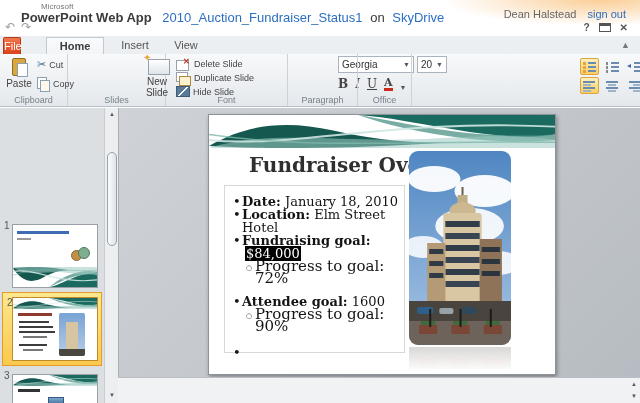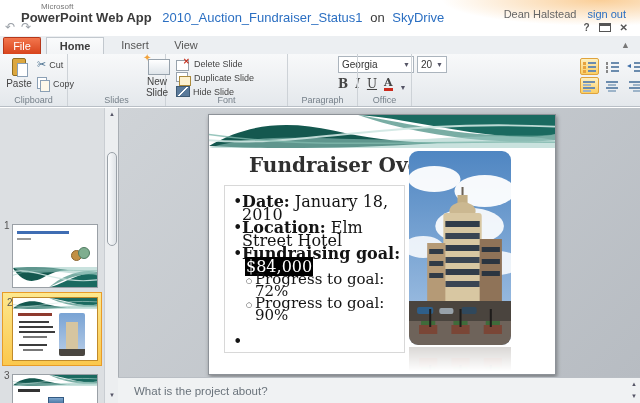--- a/index.html
+++ b/index.html
@@ -22,21 +22,21 @@
   .winctrl { position:absolute; right:12px; top:22px; display:flex; gap:9px; align-items:center; }
   .winctrl .wbtn { font-size:10px; color:#555; line-height:11px; font-weight:bold; }
   .restore-box { width:12px; height:9px; border:1px solid #555; position:relative; background:#fff; }
   .restore-box::before { content:""; position:absolute; left:0; top:0; width:100%; height:2px; background:#555; }
   .undoredo { position:absolute; left:5px; top:21px; display:flex; gap:6px; }
   .undoredo span { font-size:12px; color:#9aa0a7; line-height:12px; }
 
   
   .tabsrow { position:absolute; left:0; top:36px; width:640px; height:18px; background:#eceff2; }
   .tab { position:absolute; top:1px; height:17px; font-size:11px; color:#555; text-align:center; line-height:17px; }
-  .tab.file { left:3px; width:38px; color:#fff; background:linear-gradient(#f3764d,#d8441c); border:1px solid #b5371a; border-bottom:none; border-radius:2px 2px 0 0; }
+  .tab.file { left:3px; width:18px; color:#fff; background:linear-gradient(#f3764d,#d8441c); border:1px solid #b5371a; border-bottom:none; border-radius:2px 2px 0 0; }
   .tab.home { left:46px; width:58px; background:linear-gradient(#fafbfc,#f2f4f6); border:1px solid #c2c8ce; border-bottom:none; color:#3c3c3c; font-weight:bold; height:18px; }
   .tab.insert { left:110px; width:50px; }
   .tab.view { left:164px; width:44px; }
   .collapse-btn { position:absolute; right:10px; top:5px; font-size:9px; color:#777; line-height:9px; }
 
   
   .ribbon { position:absolute; left:0; top:54px; width:640px; height:53px;
       background:linear-gradient(#f8f9fa,#e4e8ec); border-bottom:1px solid #b9bfc6; }
   .group { position:absolute; top:0; height:52px; border-right:1px solid #cdd2d7; }
   .grouplabel { position:absolute; bottom:1px; left:0; width:100%; text-align:center; font-size:9px; color:#76808a; }
@@ -134,21 +134,21 @@
   .tscroll .sthumb { position:absolute; left:2px; top:44px; width:10px; height:94px; background:linear-gradient(90deg,#fafbfc,#dfe3e7); border:1px solid #9aa1a8; border-radius:5px; }
 
   .canvas { position:absolute; left:118px; top:108px; width:522px; height:269px;
       background:linear-gradient(135deg,#cfd3d7,#b7bcc2); border-left:1px solid #a9aeb4; }
 
   .slide { position:absolute; left:89px; top:6px; width:348px; height:261px; background:#fff;
       border:1px solid #8d9298; box-shadow:1px 2px 4px rgba(0,0,0,.35); }
   .slide-wave { position:absolute; left:0; top:0; width:346px; height:33px; }
   .slide-title { position:absolute; left:40px; top:38px; font-family:"DejaVu Serif",serif; font-size:20px; color:#2f2f2f; }
   .contentbox { position:absolute; left:15px; top:70px; width:181px; height:168px; border:1px solid #d8d8d8; padding:9px 2px 0 6px; }
-  .brow { position:relative; font-family:"DejaVu Serif",serif; font-size:16px; line-height:13px; color:#141414; padding-left:11px; }
+  .brow { position:relative; font-family:"DejaVu Serif",serif; font-size:13px; line-height:13px; color:#141414; padding-left:11px; }
   .brow::before { content:"•"; position:absolute; left:2px; }
   .brow .lbl { font-weight:bold; }
   .brow .sel { background:#000; color:#fff; margin-left:3px; padding:0 1px; }
   .srow { position:relative; font-family:"DejaVu Serif",serif; font-size:15px; line-height:12px; color:#141414; padding-left:24px; }
   .srow::before { content:"○"; position:absolute; left:15px; font-size:7px; top:2px; }
   .brow.gap { margin-top:11px; }
   .brow.empty { margin-top:14px; }
 
   .picture { position:absolute; left:200px; top:36px; width:102px; height:194px; border-radius:9px; overflow:hidden; }
   .reflection { position:absolute; left:200px; top:232px; width:102px; height:26px; overflow:hidden; opacity:.5; }
@@ -416,38 +416,41 @@
         </div>
         <div class="brow">
           <span class="lbl">Location:</span>
           <span>Elm Street Hotel</span>
         </div>
         <div class="brow">
           <span class="lbl">Fundraising goal:</span>
           <span class="sel">$84,000</span>
         </div>
         <div class="srow">Progress to goal: 72%</div>
+        <div class="brow gap">
+          <span class="lbl">Attendee goal:</span>
+          <span>1600</span>
+        </div>
         <div class="srow">Progress to goal: 90%</div>
         <div class="brow empty"></div>
       </div>
 
       <div class="picture">
         <svg width="102" height="194" viewBox="0 0 101 194" preserveAspectRatio="none">
             <use href="#building-pic"></use>
           </svg>
       </div>
       <div class="reflection">
         <svg width="102" height="194" viewBox="0 0 101 194" preserveAspectRatio="none" style="position:absolute;top:0;left:0">
             <use href="#building-pic"></use>
           </svg>
       </div>
     </div>
   </div>
 
   <div class="notes">
-    <span class="ntext">What is the project about?</span>
     <div class="nscroll">
       <span>▲</span>
       <span>▼</span>
     </div>
   </div>
 
 </div>
 
 </body></html>

